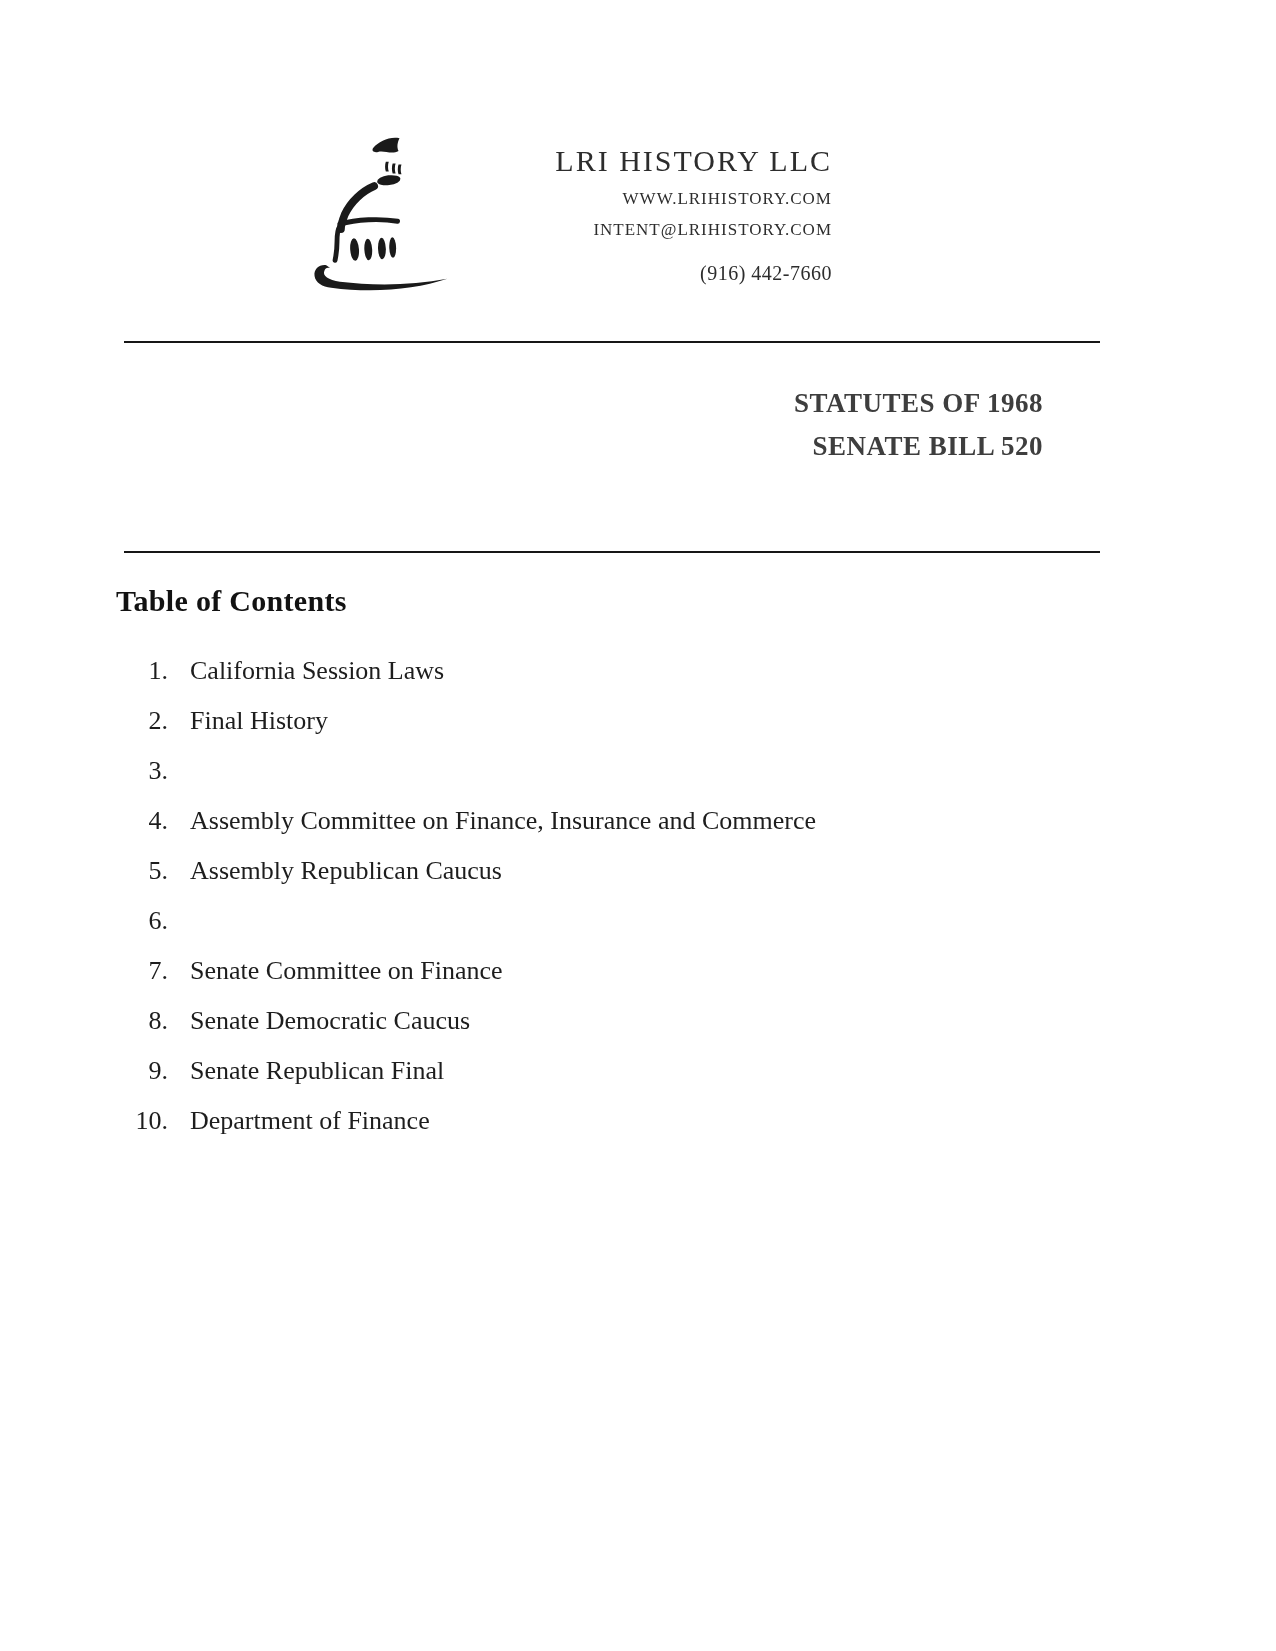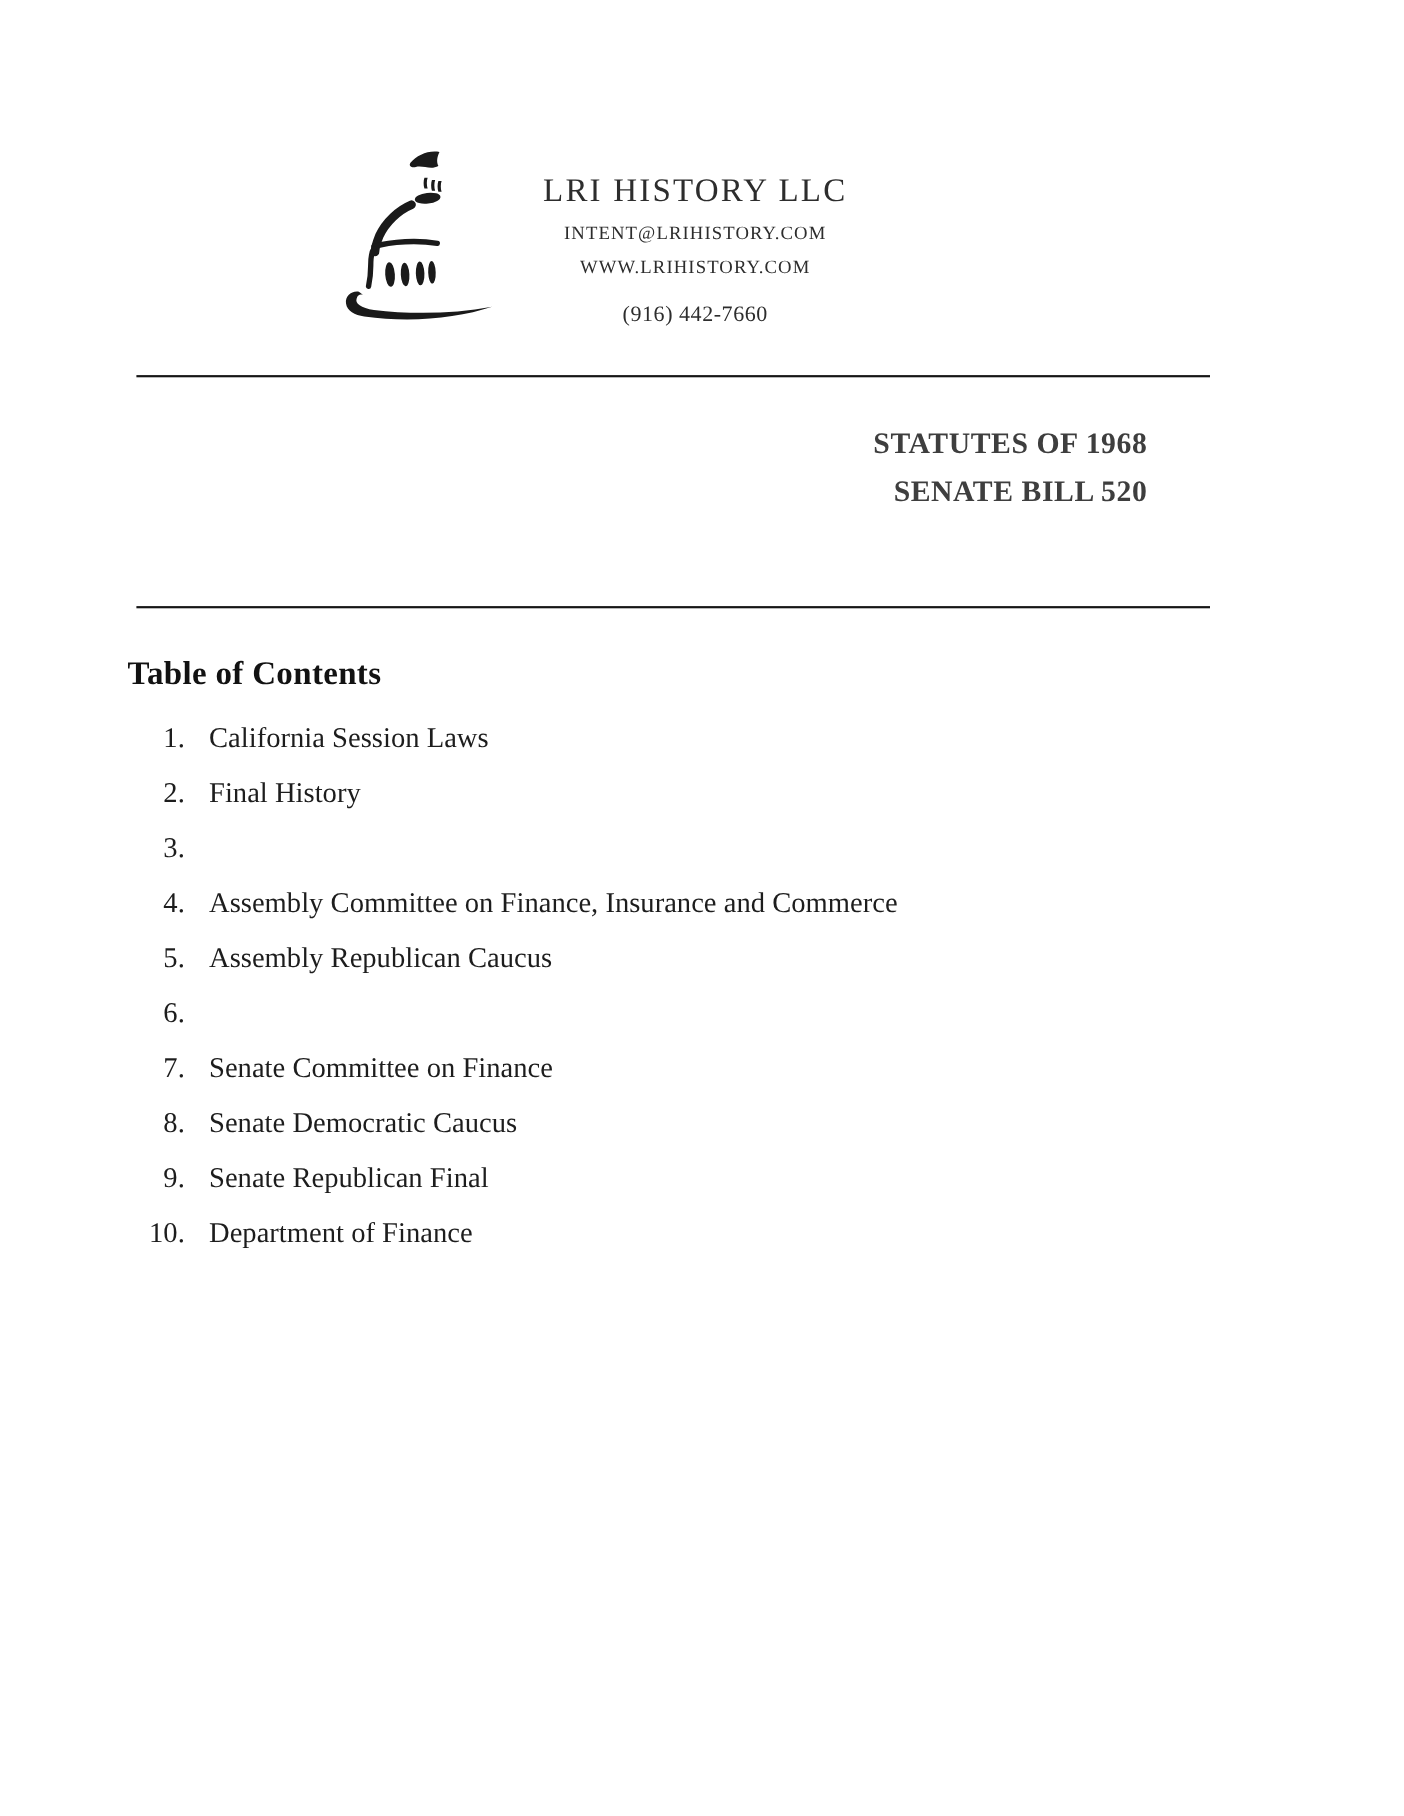--- a/index.html
+++ b/index.html
@@ -21,23 +21,23 @@
   .logo {
     position: absolute;
     left: 296px;
     top: 122px;
     width: 166px;
     height: 176px;
   }
   .header-text {
     position: absolute;
     left: 432px;
-    top: 156px;
+    top: 143px;
     width: 400px;
-    text-align: center;
+    text-align: right;
   }
   .company-name {
     font-size: 30px;
     letter-spacing: 2px;
     color: #2d2d2d;
     line-height: 36px;
     white-space: nowrap;
   }
   .contact-line {
     font-size: 17px;
@@ -82,21 +82,20 @@
 
   
   .toc-title {
     position: absolute;
     left: 116px;
     top: 584px;
     font-size: 30px;
     font-weight: bold;
     color: #121212;
     letter-spacing: 0.3px;
-    margin-top: 12px;
   }
   .toc-list {
     position: absolute;
     left: 0;
     top: 646px;
     width: 1100px;
   }
   .toc-item {
     display: flex;
     align-items: center;
@@ -144,22 +143,22 @@
 
         <path d="M45,102 C62,97 86,96 104,99" stroke-width="5"></path>
 
         <path d="M45,104 C42,108 42,114 42,120 C42,127 41,134 40,139" stroke-width="5"></path>
       </g>
     </svg>
   </div>
 
   <div class="header-text">
     <div class="company-name">LRI HISTORY LLC</div>
+    <div class="contact-line">WWW.LRIHISTORY.COM</div>
     <div class="contact-line">INTENT@LRIHISTORY.COM</div>
-    <div class="contact-line">WWW.LRIHISTORY.COM</div>
     <div class="contact-line phone-line">(916) 442-7660</div>
   </div>
 
   <div class="rule rule-1"></div>
 
   <div class="reference-block">
     <div class="reference-line">STATUTES OF 1968</div>
     <div class="reference-line">SENATE BILL 520</div>
   </div>
 

